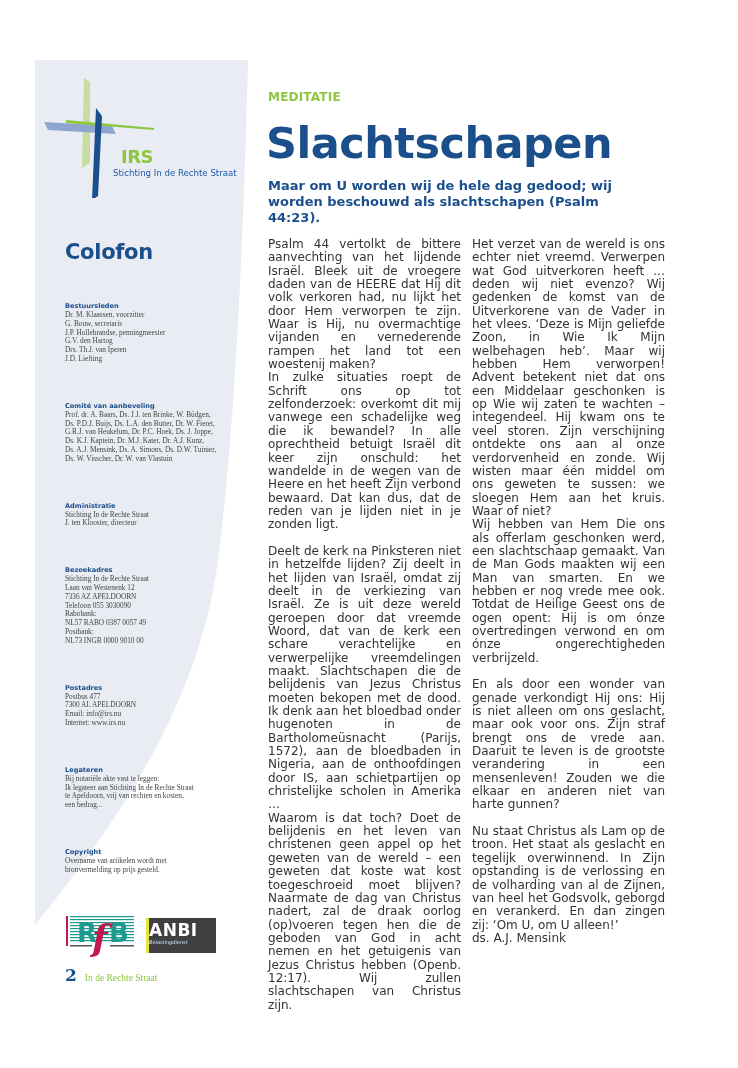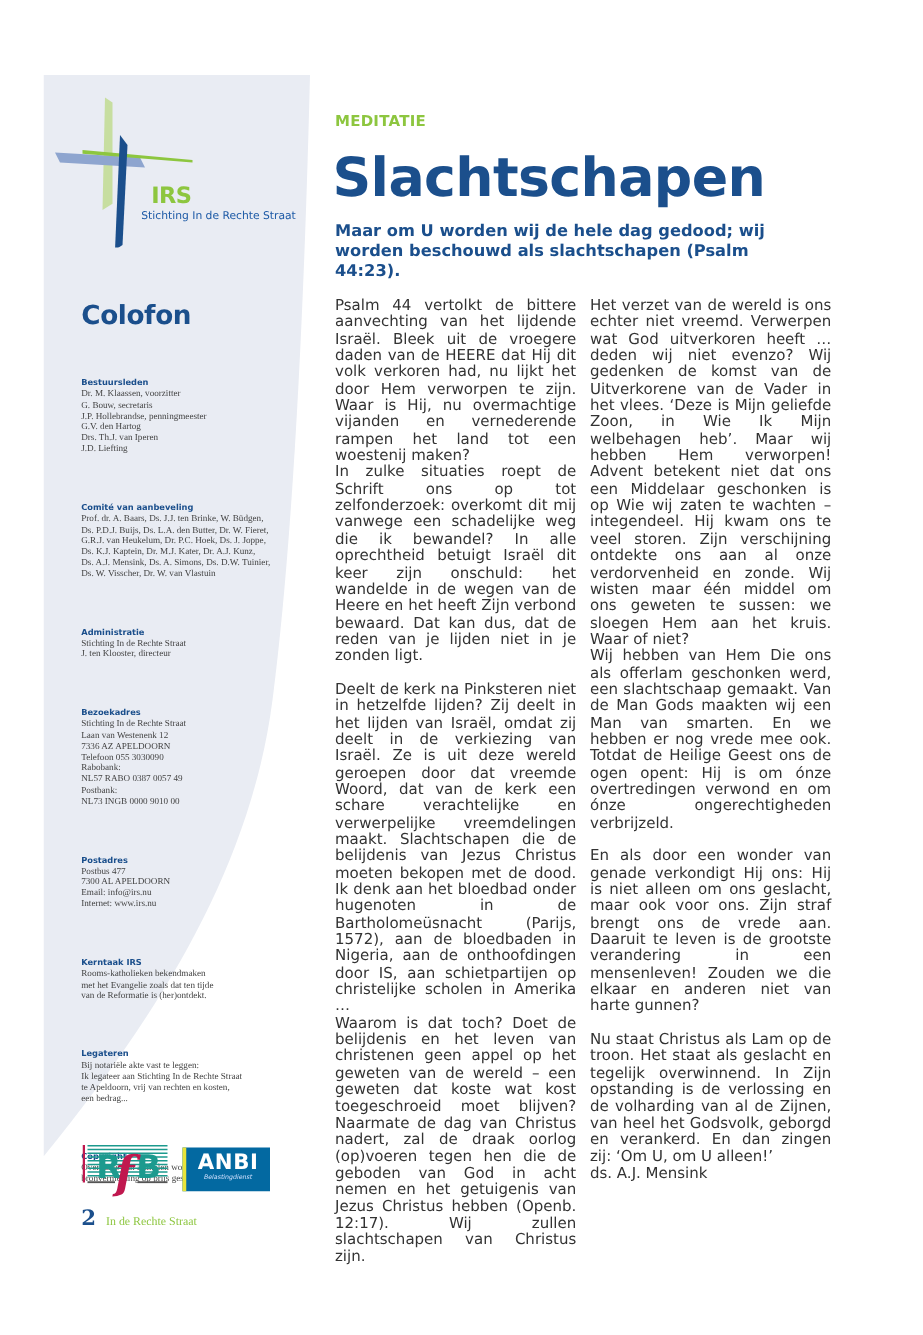--- a/index.html
+++ b/index.html
@@ -17,21 +17,21 @@
   
   .colofon { position: absolute; left: 65px; top: 240px; width: 200px; }
   .colofon h2 { font-family: "DejaVu Sans", sans-serif; font-size: 21px; font-weight: bold; color: #1b4f8c; letter-spacing: -0.3px; margin-bottom: 11px; }
   .c-sec { margin-bottom: 7px; margin-top: 38px; }
   .c-head { font-family: "DejaVu Sans", sans-serif; font-size: 6.6px; font-weight: bold; color: #1b4f8c; line-height: 9px; }
   .c-line { font-family: "Liberation Serif", "DejaVu Serif", serif; font-size: 7.3px; color: #444; line-height: 8.8px; white-space: nowrap; }
 
   
   .badges { position: absolute; left: 66px; top: 910px; display: flex; align-items: center; gap: 10px; }
   .rfb { position: relative; width: 70px; height: 50px; }
-  .anbi { width: 70px; height: 35px; background: #0369a1; border-left: 3px solid #e8e43a; color: #fff; text-align: center; padding-top: 3px; }
+  .anbi { width: 70px; height: 35px; background: #404040; border-left: 3px solid #e8e43a; color: #fff; padding-top: 3px; }
   .anbi-t { font-family: "DejaVu Sans", sans-serif; font-weight: bold; font-size: 17px; line-height: 18px; letter-spacing: 0.5px; }
   .anbi-s { font-family: "DejaVu Sans", sans-serif; font-style: italic; font-size: 5px; color: #cfe0ff; }
 
   .footer { position: absolute; left: 65px; top: 965px; display: flex; align-items: baseline; gap: 8px; }
   .page-num { font-family: "DejaVu Serif", serif; font-weight: bold; font-size: 17px; color: #1b4f8c; }
   .footer-title { font-family: "Liberation Serif", serif; font-size: 9.5px; color: #8dc63f; }
 
   
   .kicker { position: absolute; left: 268px; top: 90px; font-family: "DejaVu Sans", sans-serif; font-weight: bold; font-size: 12px; color: #8dc63f; letter-spacing: 0.2px; }
   .title { position: absolute; left: 266px; top: 118px; font-family: "DejaVu Sans", sans-serif; font-size: 43px; color: #1b4f8c; letter-spacing: -0.5px; }
@@ -104,26 +104,20 @@
         <div class="c-line">NL73 INGB 0000 9010 00</div>
       </div>
       <div class="c-sec">
         <div class="c-head">Postadres</div>
         <div class="c-line">Postbus 477</div>
         <div class="c-line">7300 AL APELDOORN</div>
         <div class="c-line">Email: info@irs.nu</div>
         <div class="c-line">Internet: www.irs.nu</div>
       </div>
       <div class="c-sec">
-        <div class="c-head">Kerntaak IRS</div>
-        <div class="c-line">Rooms-katholieken bekendmaken</div>
-        <div class="c-line">met het Evangelie zoals dat ten tijde</div>
-        <div class="c-line">van de Reformatie is (her)ontdekt.</div>
-      </div>
-      <div class="c-sec">
         <div class="c-head">Legateren</div>
         <div class="c-line">Bij notariële akte vast te leggen:</div>
         <div class="c-line">Ik legateer aan Stichting In de Rechte Straat</div>
         <div class="c-line">te Apeldoorn, vrij van rechten en kosten,</div>
         <div class="c-line">een bedrag...</div>
       </div>
       <div class="c-sec">
         <div class="c-head">Copyright</div>
         <div class="c-line">Overname van artikelen wordt met</div>
         <div class="c-line">bronvermelding op prijs gesteld.</div>

